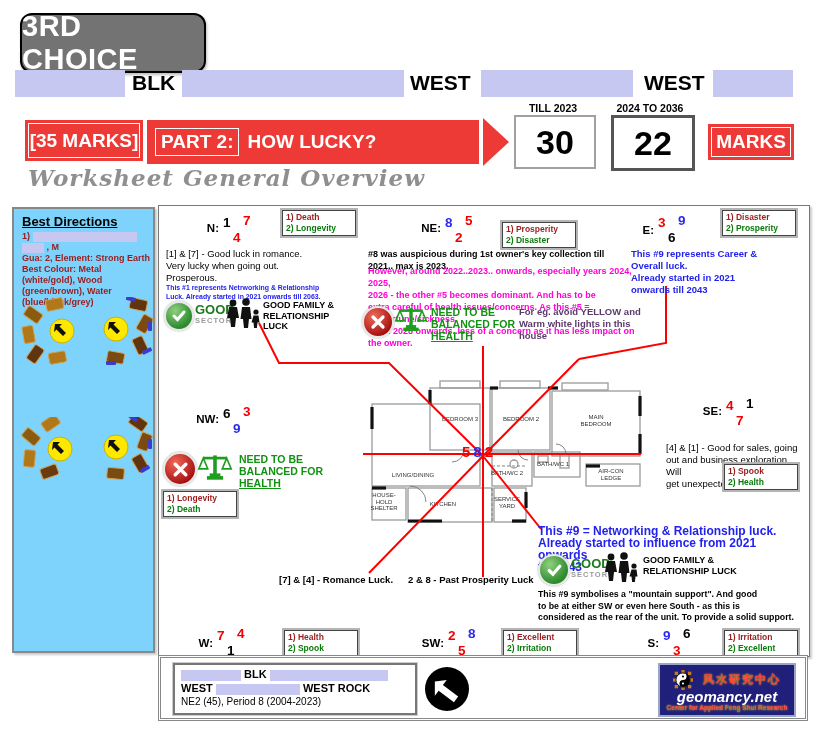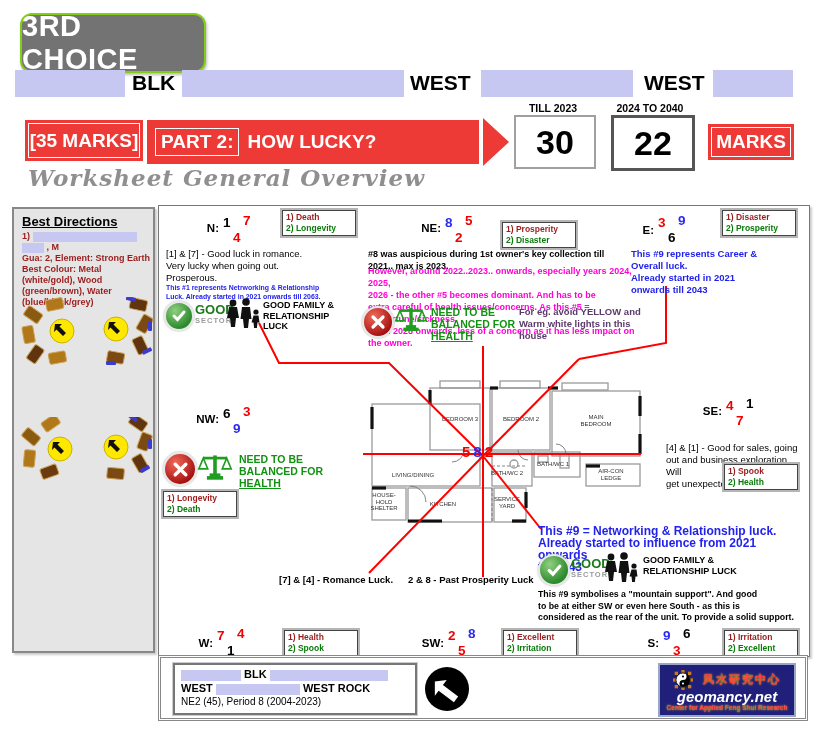--- a/index.html
+++ b/index.html
@@ -1,20 +1,20 @@
 <!DOCTYPE html>
 <html><head>
 <meta charset="utf-8">
 <style>
   html,body{margin:0;padding:0;}
   body{width:819px;height:750px;position:relative;background:#fff;
        font-family:"Liberation Sans",sans-serif;overflow:hidden;}
   .abs{position:absolute;}
   
-  .badge{left:20px;top:13px;width:182px;height:56px;background:#737373;border:2px solid #84cc16;
+  .badge{left:20px;top:13px;width:182px;height:56px;background:#737373;border:2px solid #000000;
          border-radius:12px;color:#fff;font-weight:bold;font-size:29px;display:flex;align-items:center;
          justify-content:center;letter-spacing:.5px;box-shadow:1px 2px 3px #bbb;}
   
   .bar{background:#c7c8f2;height:27px;top:70px;}
   .addr-txt{top:71px;font-size:21px;font-weight:bold;color:#000;}
   
   .range-label{top:102px;font-size:10.5px;font-weight:bold;color:#000;width:110px;text-align:center;}
   .redbox{background:#ee3a36;color:#fff;font-weight:bold;outline:1px solid #fff;outline-offset:-4px;}
   .bracket35{left:25px;top:120px;width:118px;height:41px;font-size:19px;display:flex;align-items:center;justify-content:center;}
   .banner{left:147px;top:120px;width:332px;height:44px;background:#ee3a36;display:flex;align-items:center;gap:8px;padding-left:8px;box-sizing:border-box;}
@@ -24,21 +24,21 @@
                border-top:24px solid transparent;border-bottom:24px solid transparent;}
   .scorebox{width:78px;height:50px;background:#fff;font-size:34px;font-weight:bold;color:#000;
             display:flex;align-items:center;justify-content:center;}
   .score-till{left:514px;top:115px;border:2px solid #a0a0a0;}
   .score-future{left:611px;top:115px;border:3px solid #555;}
   .marksbox{left:708px;top:124px;width:86px;height:36px;font-size:19px;display:flex;align-items:center;justify-content:center;}
   .wtitle{left:28px;top:164px;font-family:"DejaVu Serif",serif;font-style:italic;font-weight:bold;
           font-size:23px;color:#8f8f8f;letter-spacing:1px;}
   
   .sidebar{left:12px;top:207px;width:143px;height:446px;border:2px solid #888;box-shadow:2px 2px 2px #ccc;
-           background:#e5e5e5;box-sizing:border-box;}
+           background:#7dd3fc;box-sizing:border-box;}
   .sb-head{left:8px;top:5px;font-size:13px;font-weight:bold;text-decoration:underline;color:#000;}
   .sb-red{color:#9b1c1c;}
   .sb-green{color:#0a7a0a;}
   .sb-entry{font-size:9px;font-weight:bold;line-height:11px;}
   .sb-bar{background:#c7c8f2;display:inline-block;vertical-align:middle;height:10px;}
   
   .panel{left:158px;top:205px;width:650px;height:450px;border:1px solid #777;box-shadow:2px 2px 2px #ccc;background:#fff;}
   .dir-label{font-size:11.5px;font-weight:bold;color:#000;}
   .num{font-size:13.5px;font-weight:bold;}
   [data-c="r"]{color:#f20000;}
@@ -80,21 +80,21 @@
 
 <div class="abs bar" style="left:15px;width:110px;"></div>
 <div class="abs addr-txt" style="left:132px;">BLK</div>
 <div class="abs bar" style="left:182px;width:222px;"></div>
 <div class="abs addr-txt" style="left:410px;">WEST</div>
 <div class="abs bar" style="left:481px;width:152px;"></div>
 <div class="abs addr-txt" style="left:644px;">WEST</div>
 <div class="abs bar" style="left:713px;width:80px;"></div>
 
 <div class="abs range-label" style="left:498px;">TILL 2023</div>
-<div class="abs range-label" style="left:595px;">2024 TO 2040</div>
+<div class="abs range-label" style="left:595px;">2024 TO 2036</div>
 
 <div class="abs redbox bracket35">[35 MARKS]</div>
 <div class="abs banner">
   <span class="part2">PART 2:</span>
   <span class="howlucky">HOW LUCKY?</span>
 </div>
 <div class="abs arrow-right"></div>
 <div class="abs scorebox score-till">30</div>
 <div class="abs scorebox score-future">22</div>
 <div class="abs redbox marksbox">MARKS</div>

